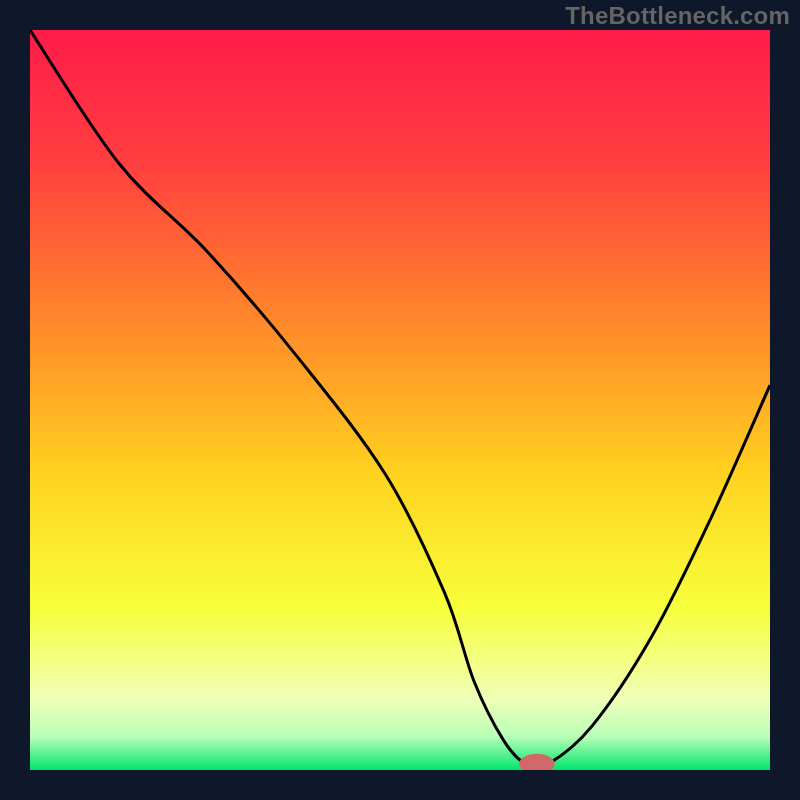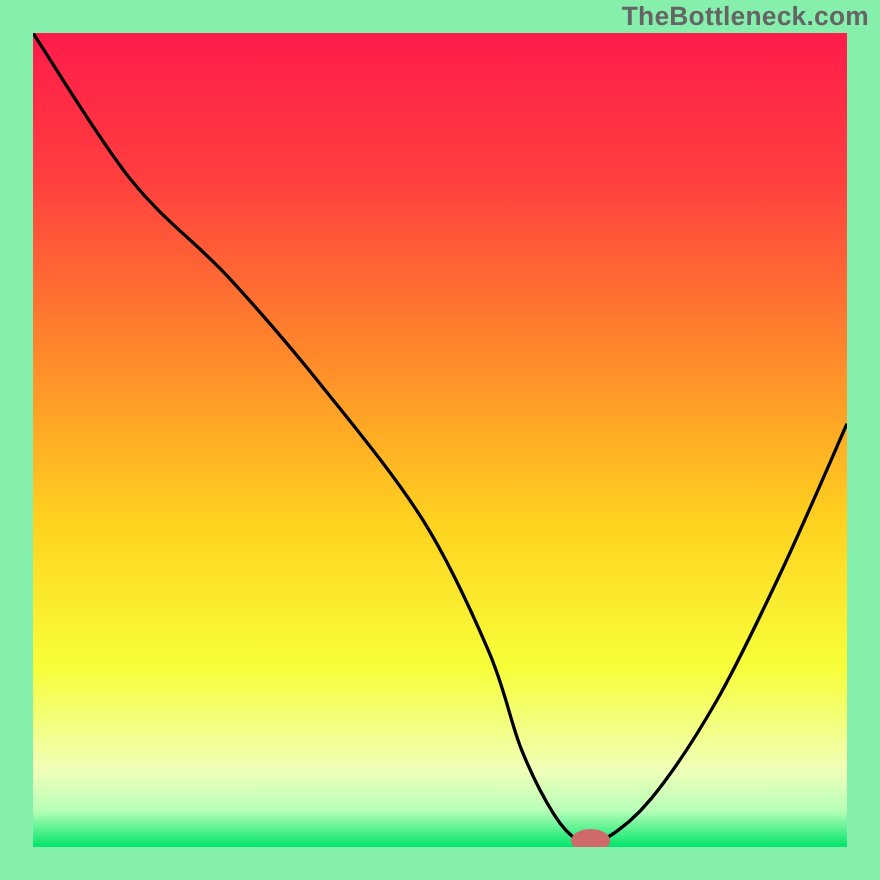--- a/index.html
+++ b/index.html
@@ -8,21 +8,21 @@
     width: 800px;
     height: 800px;
     background: #000;
     overflow: hidden;
     font-family: Arial, Helvetica, sans-serif;
   }
   .frame {
     position: relative;
     width: 800px;
     height: 800px;
-    background: #86efac;
+    background: #0f172a;
   }
   .watermark {
     position: absolute;
     top: 2px;
     right: 10px;
     color: #656565;
     font-size: 24px;
     font-weight: 600;
     letter-spacing: 0.2px;
     z-index: 20;

